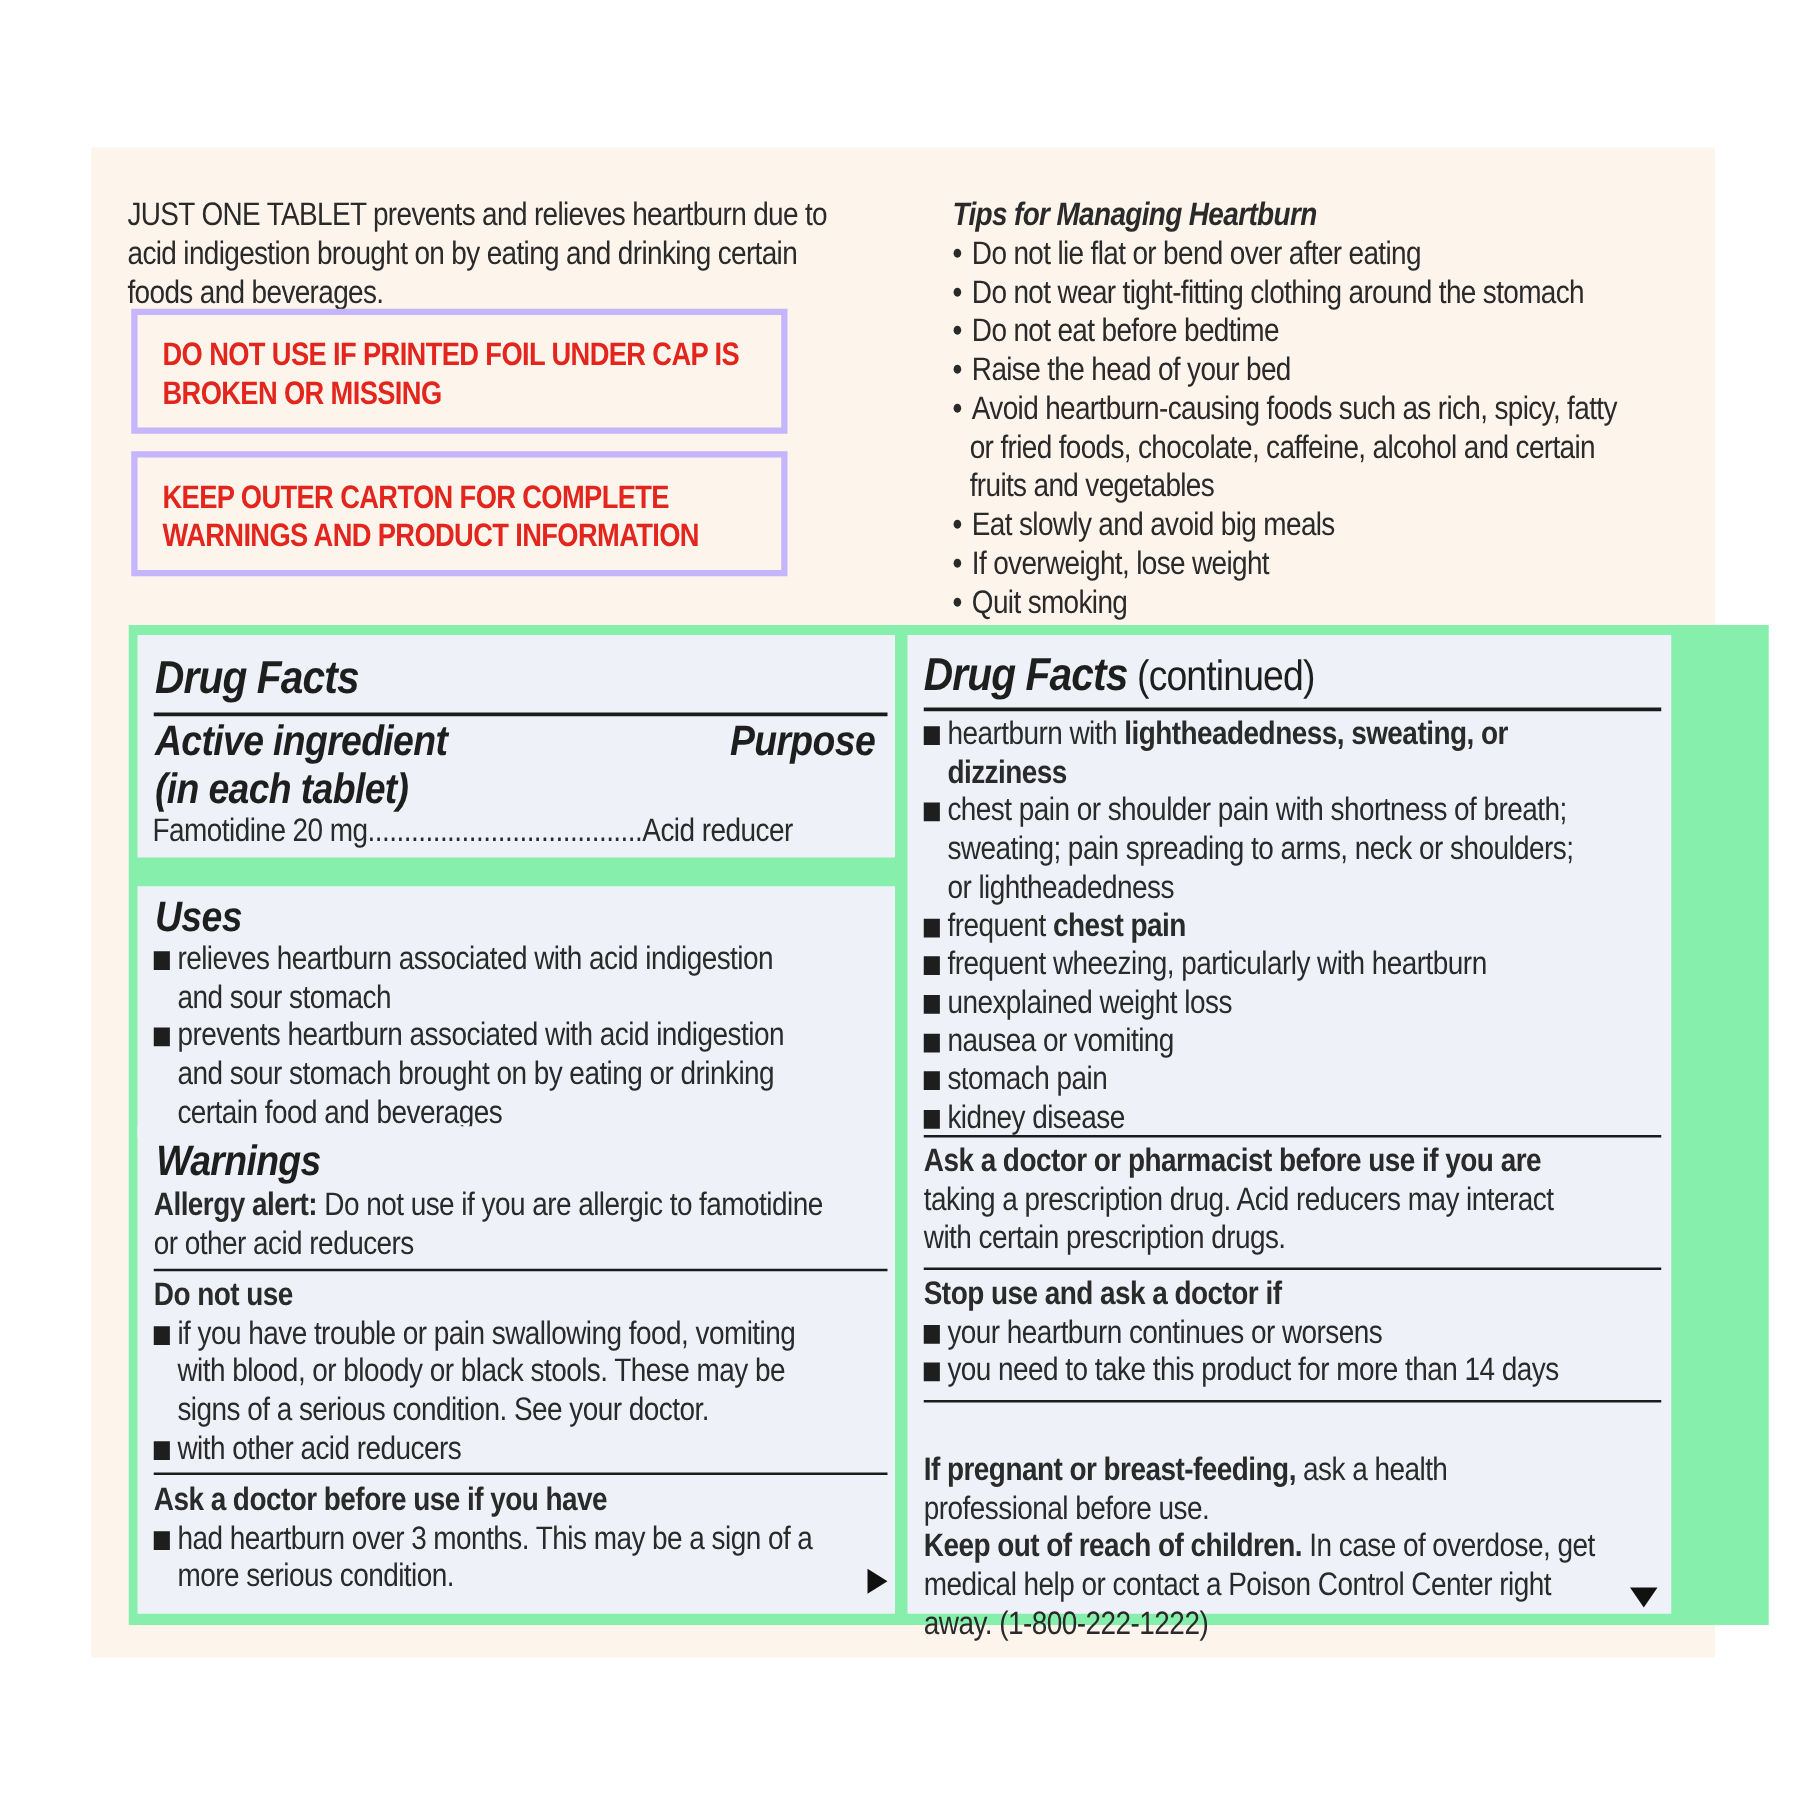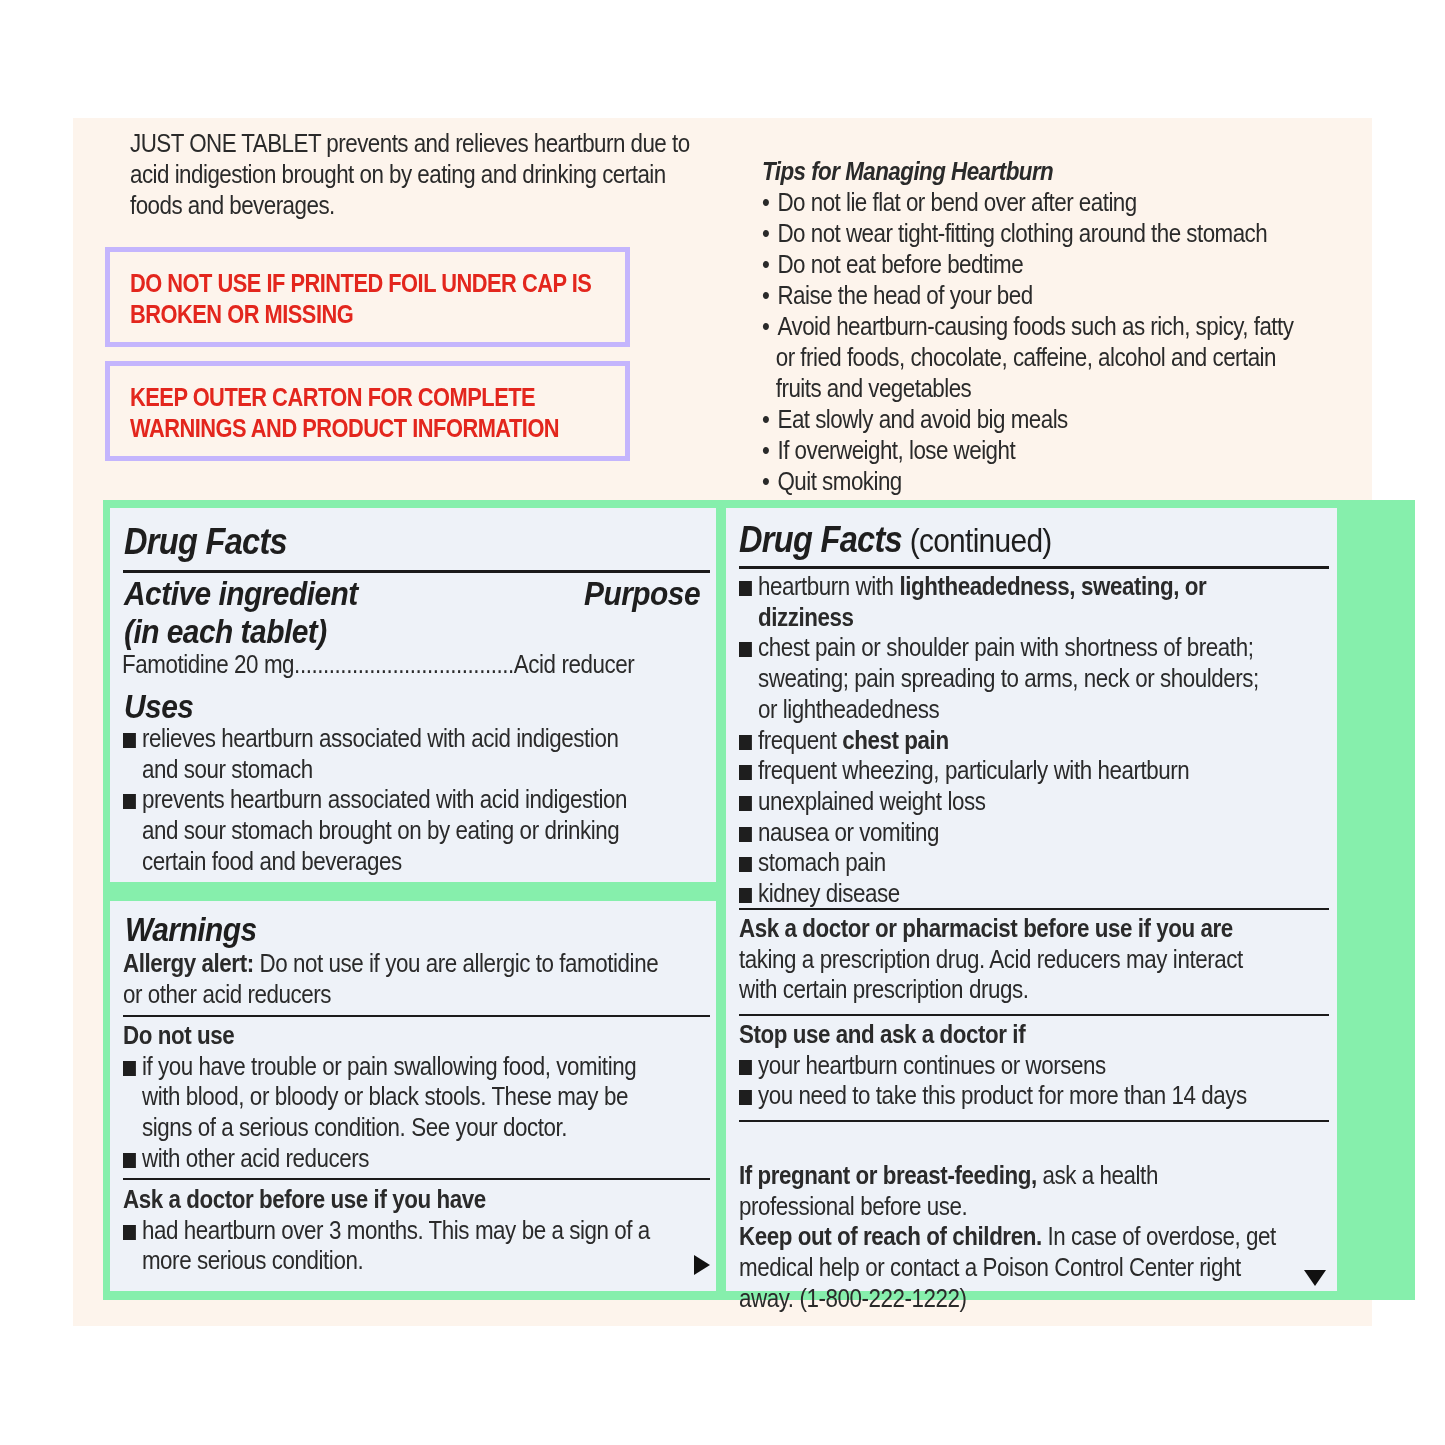--- a/index.html
+++ b/index.html
@@ -1,34 +1,34 @@
 <!DOCTYPE html>
 <html><head>
 <meta charset="utf-8">
 <style>
   html, body { margin:0; padding:0; background:#ffffff; }
   body { width:1445px; height:1445px; position:relative; overflow:hidden;
          font-family:"Liberation Sans", sans-serif; color:#2a2a2a; }
   .panel { position:absolute; left:73px; top:118px; width:1299px; height:1208px; background:#fdf4ec; }
   .t { position:absolute; font-size:26px; line-height:31px; letter-spacing:-0.6px; }
   .t .ln { display:block; white-space:nowrap; transform:scaleX(0.86); transform-origin:left center; }
-  .intro { left:102px; top:128px;margin-left:28px; }
+  .intro { left:102px; top:156px; }
   .redbox { position:absolute; border:5px solid #c4b5fd; color:#e3261d; font-weight:bold; font-size:26px; line-height:31px; letter-spacing:-0.6px; box-sizing:border-box; }
   .redbox .ln { display:block; white-space:nowrap; transform:scaleX(0.84); transform-origin:left center; }
   .rb1 { left:105px; top:247px; width:525px; height:100px; padding:16px 0 0 20px; }
   .rb2 { left:105px; top:361px; width:525px; height:100px; padding:16px 0 3px 20px; }
   .tips { left:746px; top:156px;margin-left:16px; }
   .tips .title { font-weight:bold; font-style:italic; }
   .tips .bul { display:inline-block; width:18px; }
   .tips .ind { padding-left:16px; }
 
   .df { position:absolute; left:103px; top:500px; width:1312px; height:800px; background:#86efac; }
   .col { position:absolute; background:#eef2f8; }
   .cl1 { left:7px; top:8px; width:606px; height:178px; }
-  .cl2 { left:7px; top:181px; width:606px; height:201px; }
+  .cl2 { left:7px; top:209px; width:606px; height:201px; }
   .cl3 { left:7px; top:401px; width:606px; height:390px; }
   .cr { left:623px; top:8px; width:611px; height:783px; }
   .rule { position:absolute; height:2px; background:#1b1b1b; }
   .rule.thick { height:3px; }
   .h1 { position:absolute; font-weight:bold; font-style:italic; font-size:37px; line-height:40px; letter-spacing:-0.8px; white-space:nowrap; transform:scaleX(0.88); transform-origin:left top; color:#1e1e1e; }
   .h2 { position:absolute; font-weight:bold; font-style:italic; font-size:34px; line-height:38px; white-space:nowrap; transform:scaleX(0.88); transform-origin:left top; color:#1e1e1e; letter-spacing:-0.6px; }
   .body { position:absolute; font-size:26px; line-height:30.7px; letter-spacing:-0.5px; color:#2a2a2a; }
   .body .ln { display:block; white-space:nowrap; transform:scaleX(0.86); transform-origin:left center; }
   .sq { display:inline-block; width:15px; height:15px; background:#1e1e1e; margin-right:7px; vertical-align:-1px; }
   .ind2 { padding-left:22px; }

